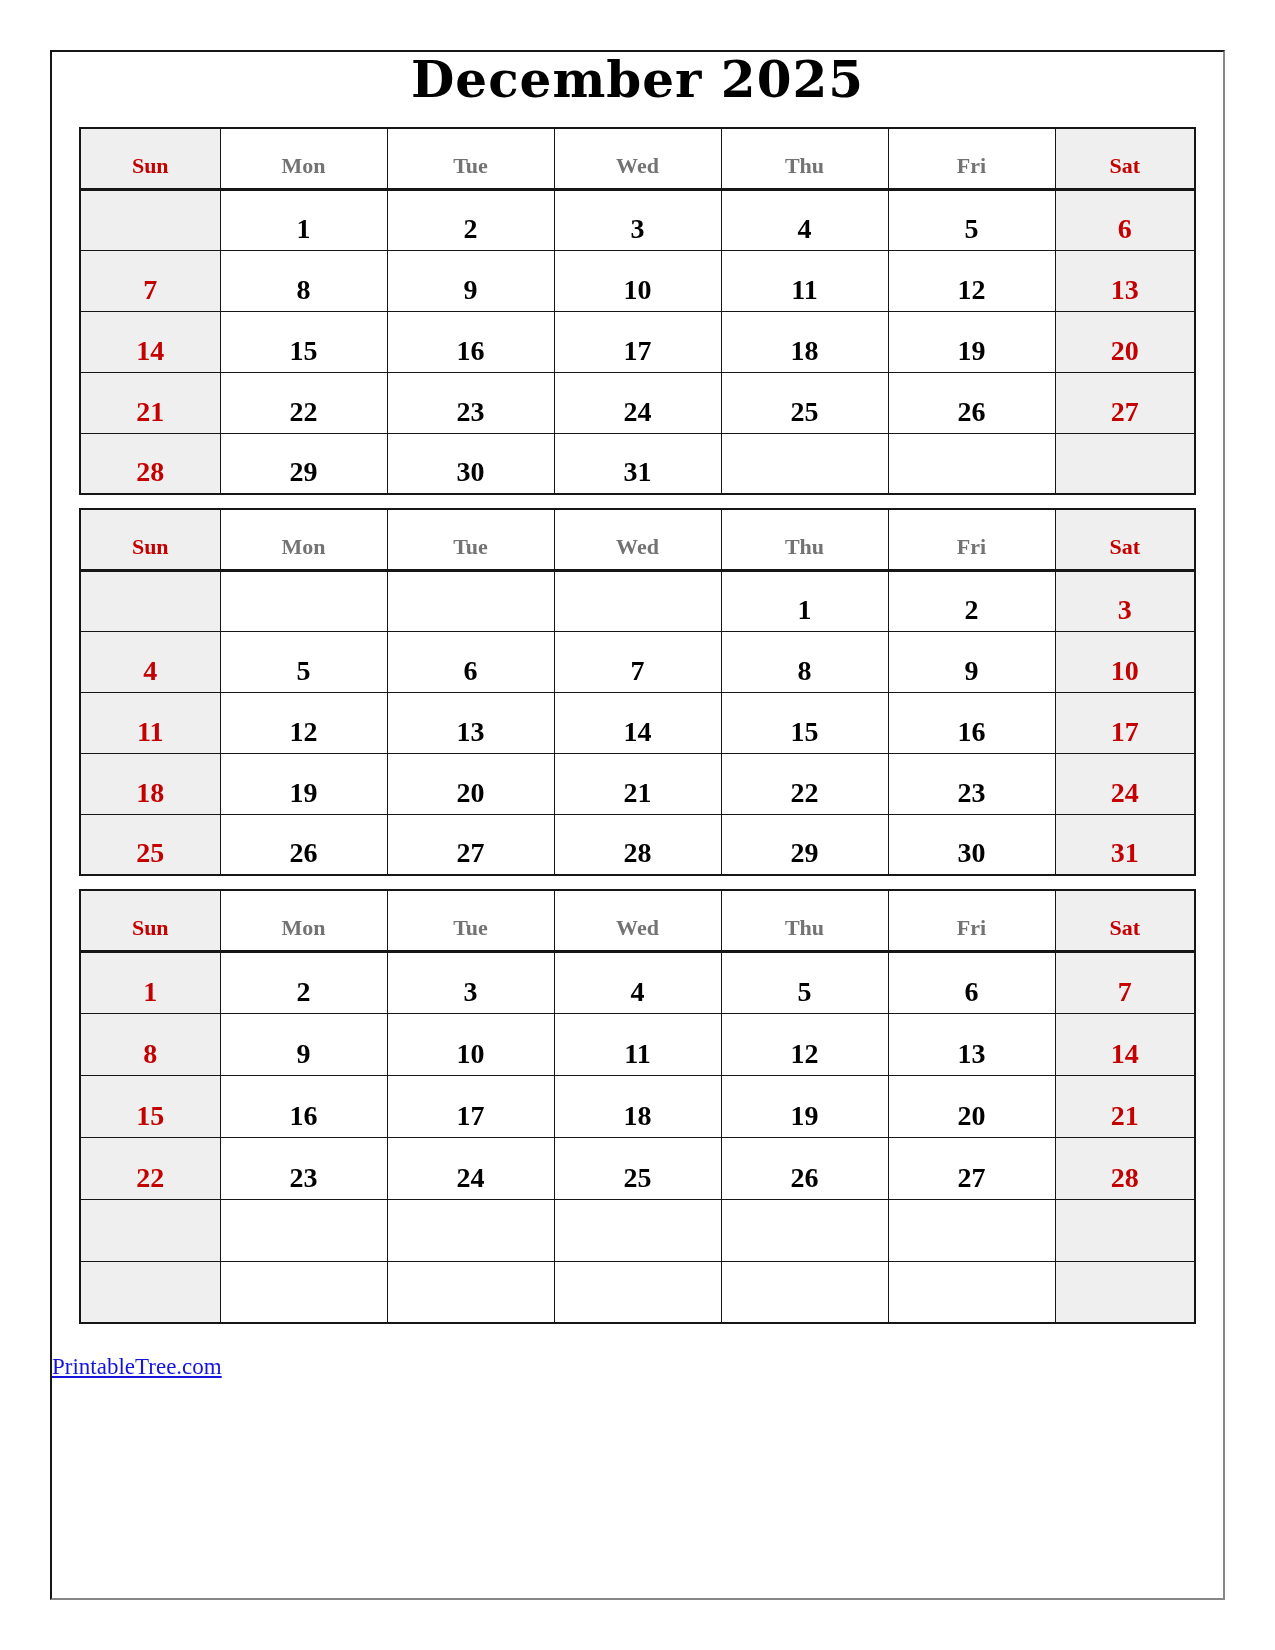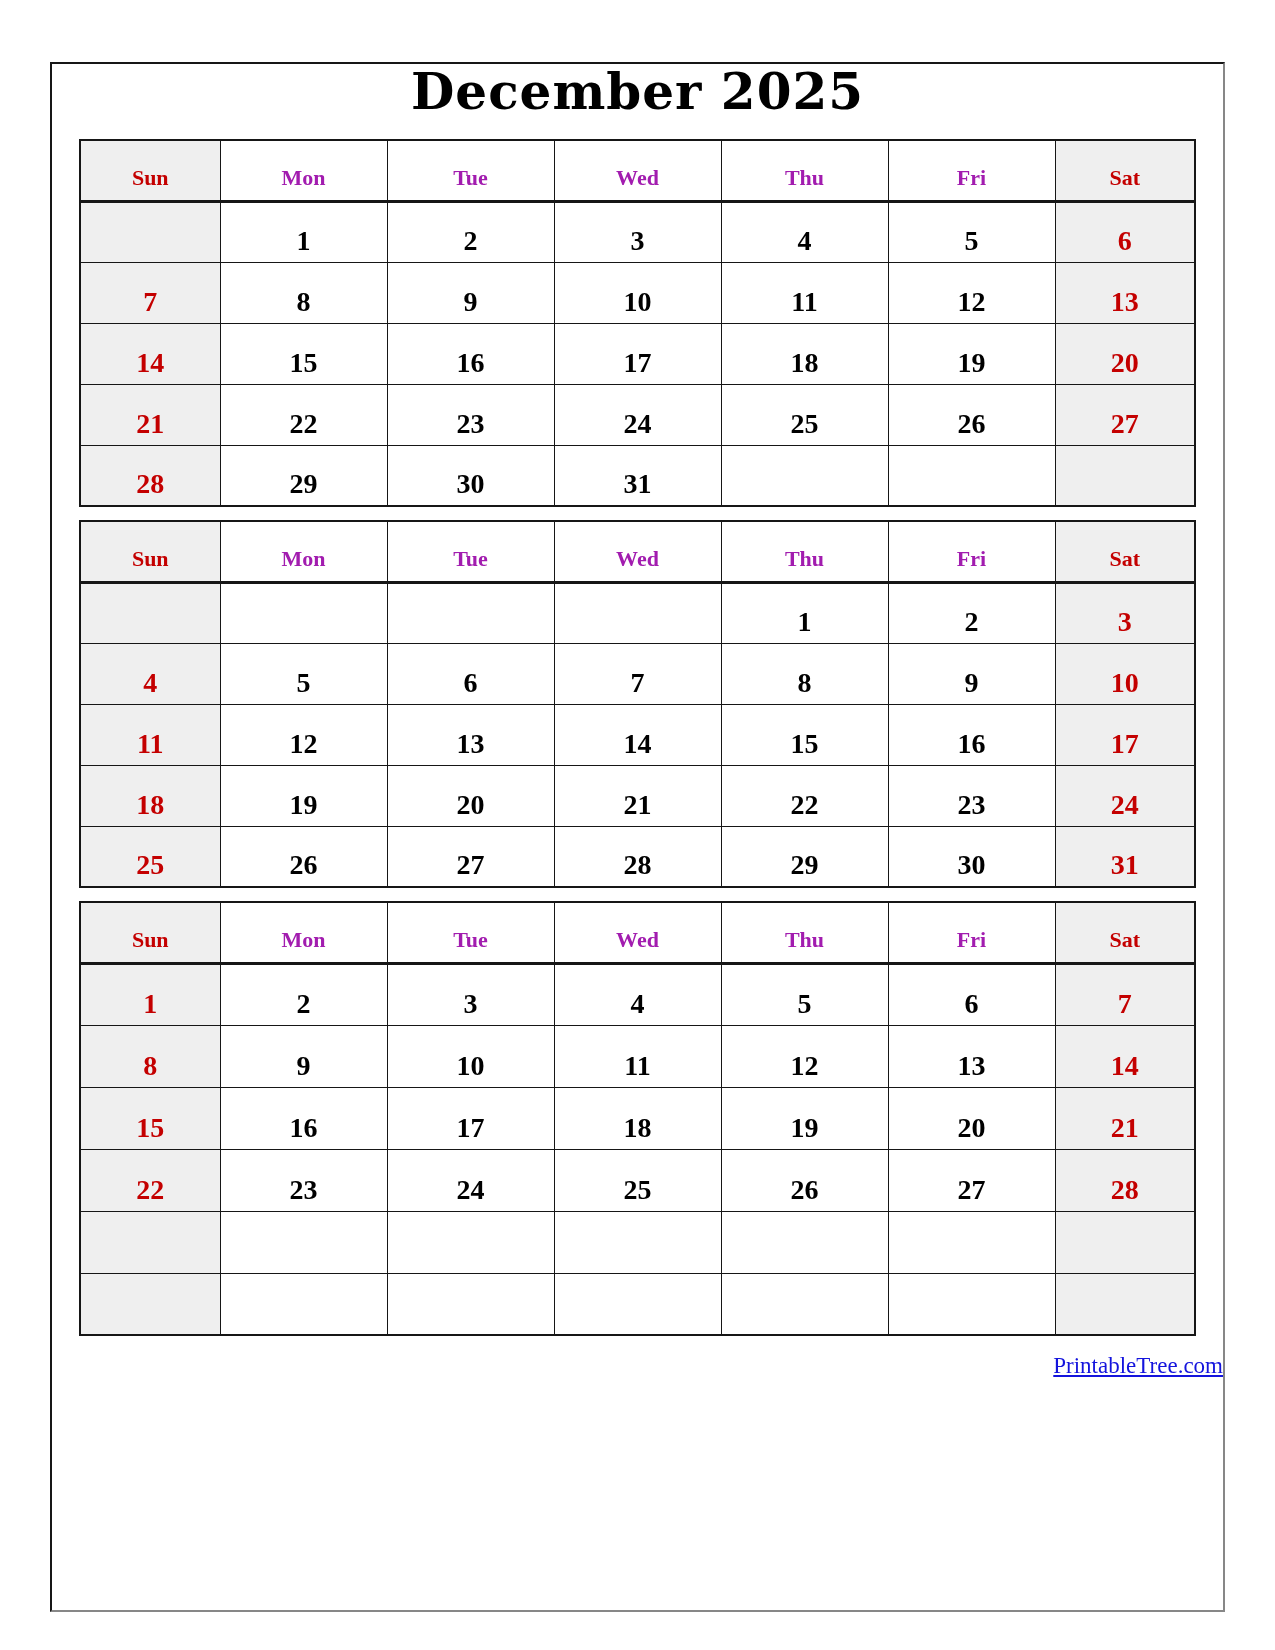--- a/index.html
+++ b/index.html
@@ -9,21 +9,21 @@
   }
   body {
     width: 1275px;
     height: 1650px;
     position: relative;
     font-family: "Liberation Serif", serif;
   }
   .page {
     position: absolute;
     left: 50px;
-    top: 62px;
+    top: 50px;
     width: 1175px;
     height: 1550px;
     box-sizing: border-box;
     border-top: 2px solid #161616;
     border-left: 2px solid #161616;
     border-right: 2px solid #878787;
     border-bottom: 2px solid #878787;
     background: #ffffff;
     overflow: hidden;
   }
@@ -61,41 +61,41 @@
     text-align: center;
     vertical-align: bottom;
     box-sizing: border-box;
     background: #ffffff;
     overflow: hidden;
   }
   .cal th {
     font-family: "Liberation Serif", serif;
     font-weight: bold;
     font-size: 22px;
-    color: #a21caf;
+    color: #737373;
     padding: 0 0 9px 0;
     border-bottom: 3px solid #161616;
   }
   .cal td {
     font-family: "Liberation Serif", serif;
     font-weight: bold;
     font-size: 28px;
     color: #000000;
     padding: 0 0 5px 0;
   }
   .cal th.weekend, .cal td.weekend {
     background: #efefef;
     color: #c40000;
   }
   .cal th.weekend {
     width: 140px;
   }
   .footer {
-    text-align: right;
-    margin-top: 17px;
+    text-align: left;
+    margin-top: 30px;
   }
   .footer a {
     font-family: "Liberation Serif", serif;
     font-size: 23px;
     color: #1414dd;
     text-decoration: underline;
     cursor: pointer;
   }
 </style>
 </head>

